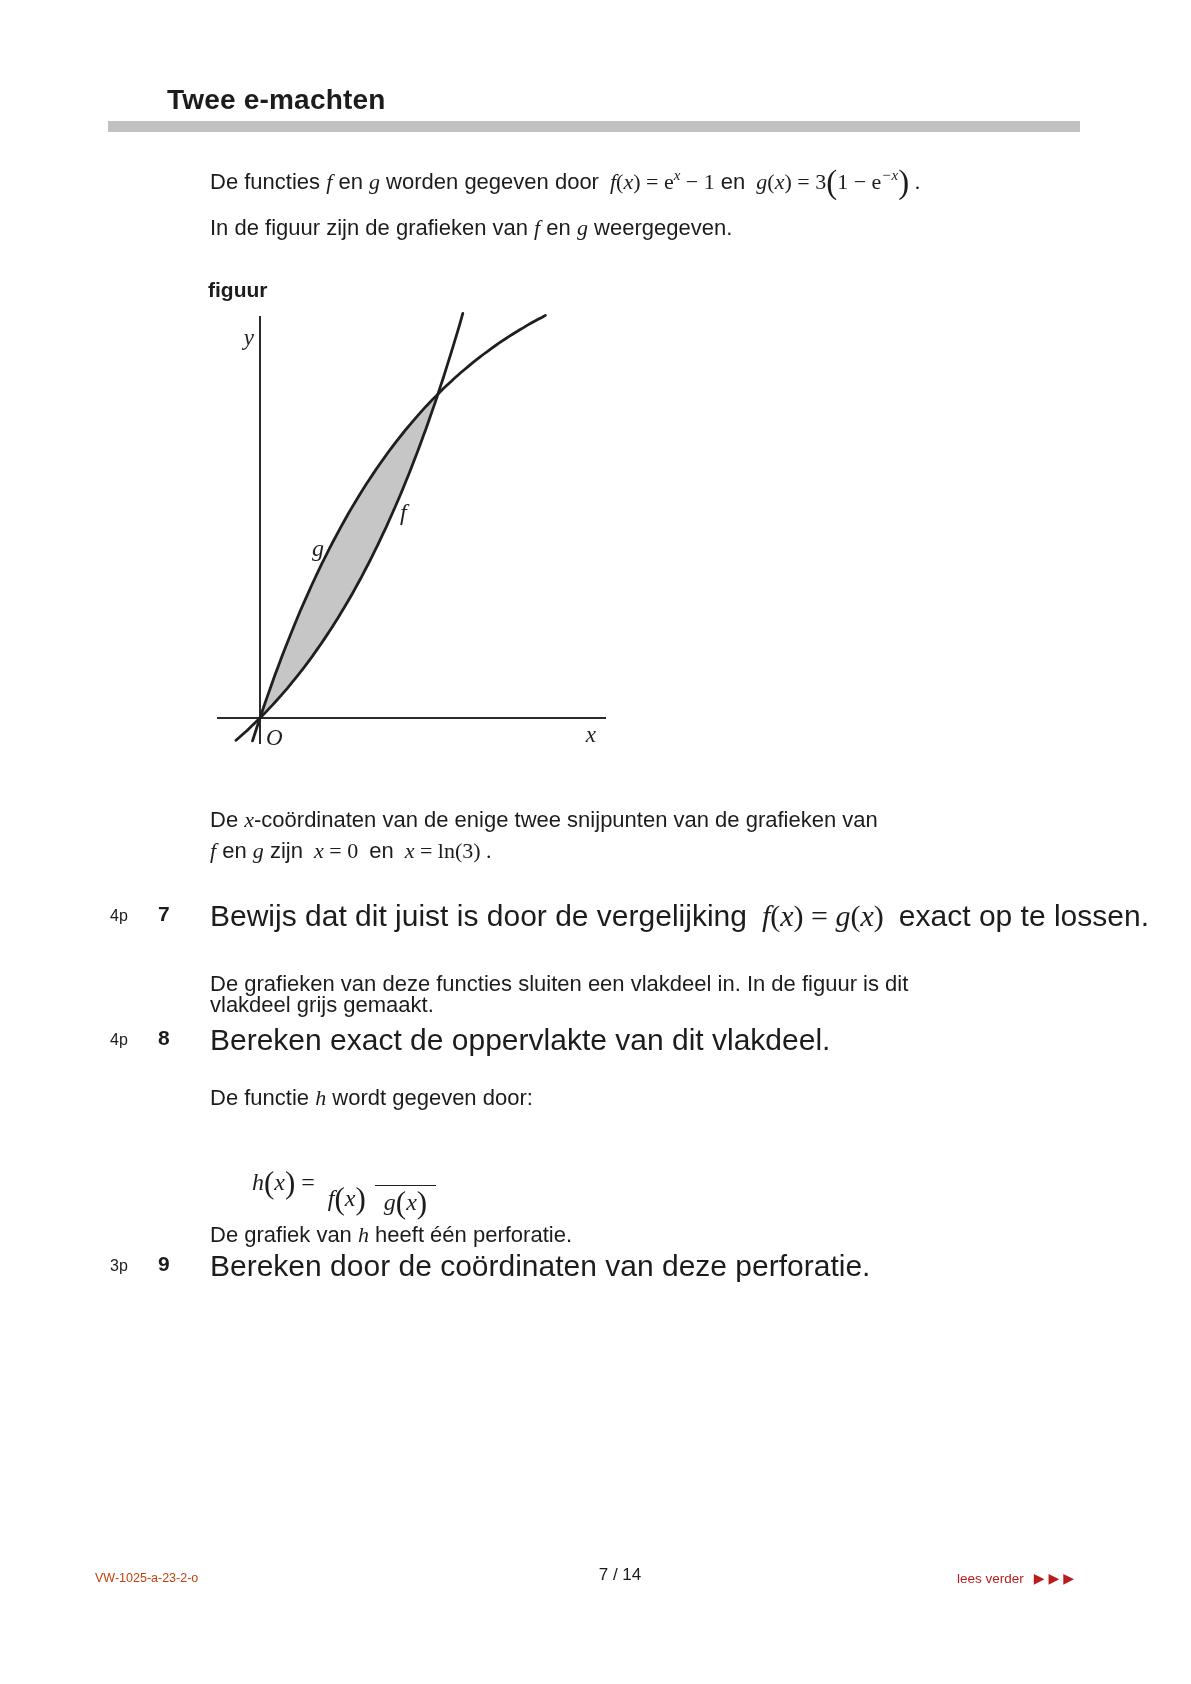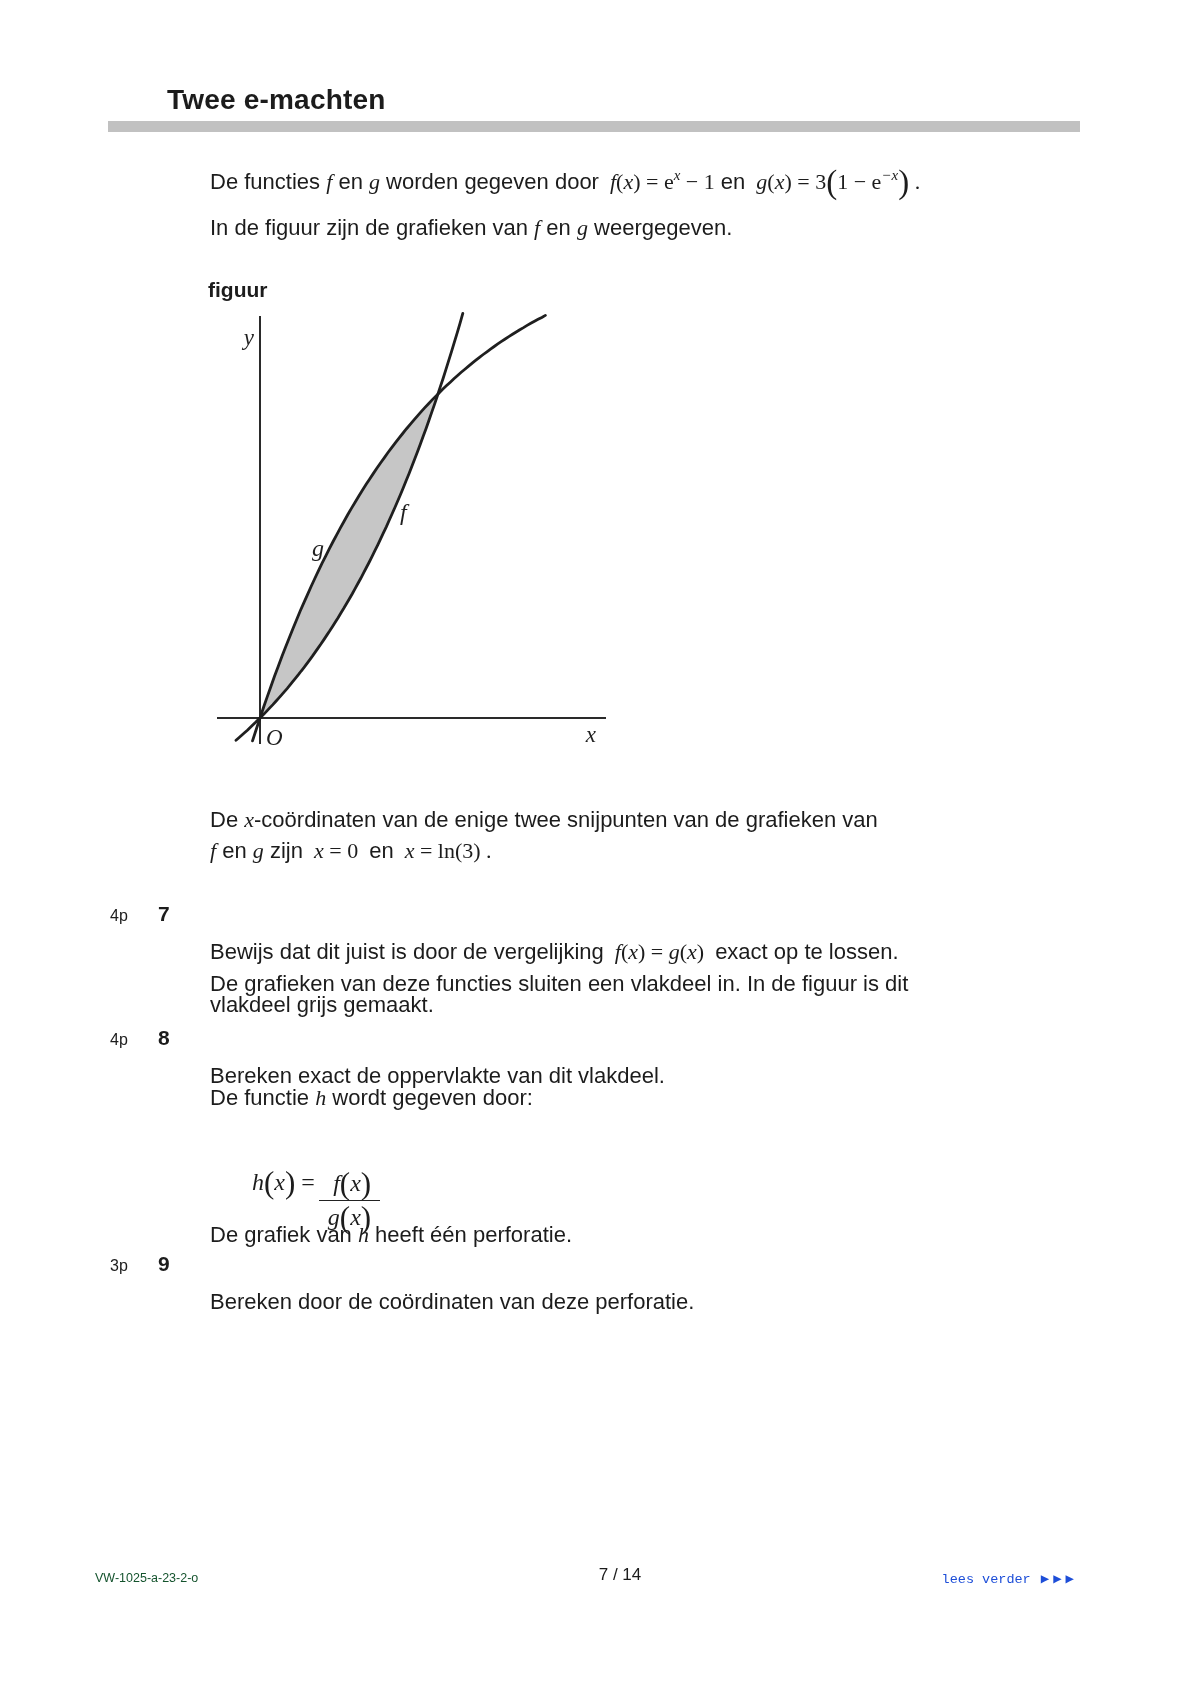--- a/index.html
+++ b/index.html
@@ -50,41 +50,40 @@
   .q-points{
     position:absolute;left:110px;top:5px;
     font-size:16px;
   }
   .q-num{
     position:absolute;left:158px;top:0;
     font-size:21px;font-weight:700;
   }
   .q-text{
     position:absolute;left:210px;top:0;
-    font-size:22px;line-height:28px;white-space:nowrap;margin-top:36px;
+    font-size:30px;line-height:28px;white-space:nowrap;
   }
   .formula-row{
     left:252px;top:1144px;height:76px;
     display:flex;align-items:center;
     font-family:"Liberation Serif",serif;
     font-size:24px;
   }
   .frac{
-    display:inline-flex;flex-direction:column;align-items:flex-end;
+    display:inline-flex;flex-direction:row;align-items:flex-start;
     margin-left:4px;
     margin-top:37px;
   }
   .frac .num{padding:0 9px 3px;}
   .frac .den{border-top:1.7px solid #222;padding:3px 9px 0;}
-  .footer-code{left:95px;top:1571px;font-size:12.5px;color:#14532d;}
+  .footer-code{left:95px;top:1571px;font-size:12.5px;color:#c2410c;}
   .footer-page{left:108px;top:1565px;width:1024px;text-align:center;font-size:17px;}
   .footer-next{
-    right:113px;top:1570px;font-size:13.5px;color:#1d4ed8;
+    right:113px;top:1570px;font-size:13.5px;color:#b91c1c;
     white-space:nowrap;
-    font-family:Liberation Mono, monospace;
   }
   .footer-next .arrows{letter-spacing:4px;margin-left:10px;font-size:14px;}
   svg text{font-family:"Liberation Serif",serif;}
   .axis-lab{font-style:italic;font-size:23px;fill:#1f1f1f;}
   .curve-lab{font-style:italic;font-size:24px;fill:#1f1f1f;}
 </style>
 </head>
 <body>
 
 <div class="page">

